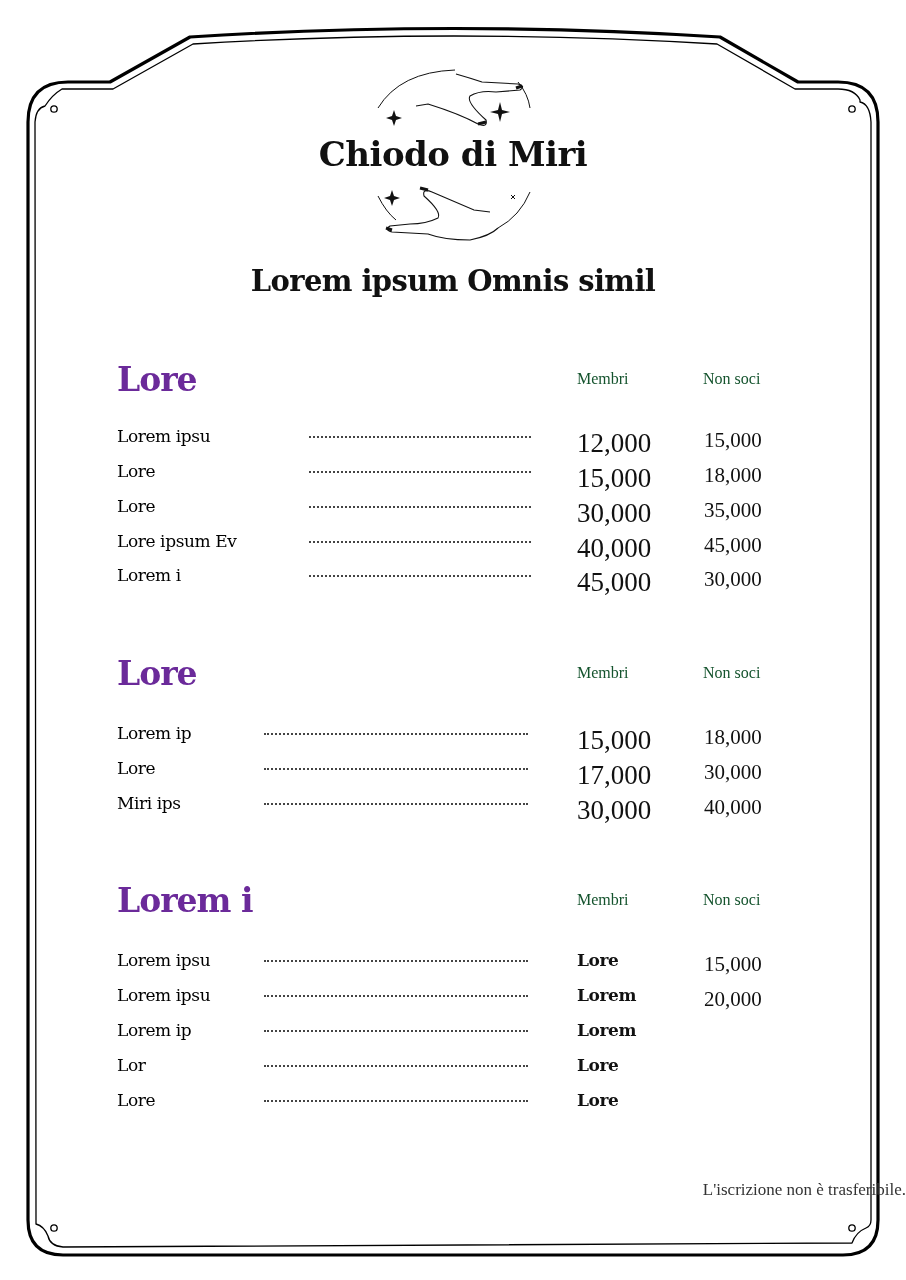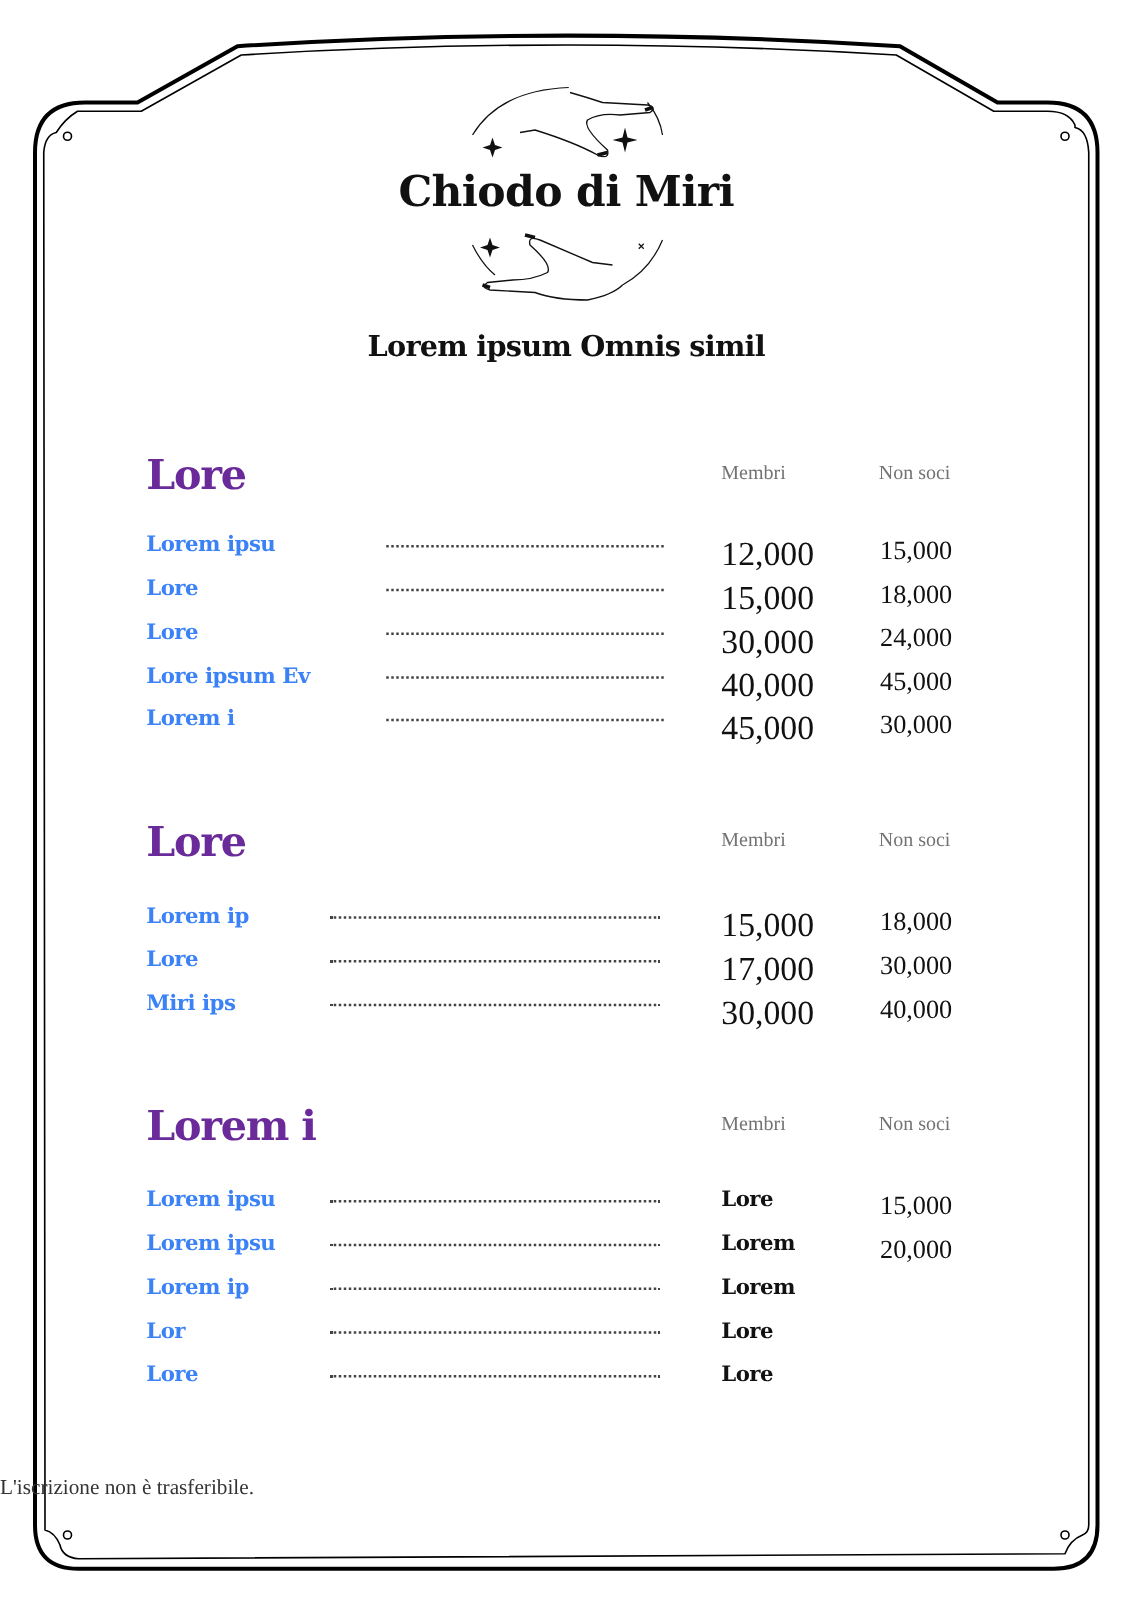--- a/index.html
+++ b/index.html
@@ -1,33 +1,33 @@
 <!DOCTYPE html>
 <html><head>
   <meta charset="utf-8">
   <style>
     html, body { margin: 0; padding: 0; background: #ffffff; }
     body { width: 906px; height: 1280px; position: relative; overflow: hidden; font-family: "DejaVu Serif", serif; color: #111; }
     .frame { position: absolute; left: 0; top: 0; width: 906px; height: 1280px; pointer-events: none; }
     .page { position: absolute; left: 0; top: 0; width: 906px; height: 968px; }
     .logo { position: absolute; left: 370px; top: 64px; width: 166px; height: 186px; }
     .brand { position: absolute; left: 0; right: 0; top: 134px; text-align: center; font-family: "DejaVu Serif", serif; font-weight: bold; font-size: 34px; letter-spacing: -0.5px; color: #111; }
-    .subtitle { position: absolute; left: 0; right: 0; top: 264px; text-align: center; font-family: "DejaVu Serif", serif; font-weight: bold; font-size: 23px; letter-spacing: -0.6px; color: #111; }
+    .subtitle { position: absolute; left: 0; right: 0; top: 264px; text-align: center; font-family: "DejaVu Serif", serif; font-weight: bold; font-size: 29px; letter-spacing: -0.6px; color: #111; }
     .section { position: absolute; left: 117px; width: 680px; }
     .sec-title { position: absolute; left: 0; top: 0; font-family: "DejaVu Serif", serif; font-weight: bold; font-size: 33px; letter-spacing: -1px; color: #6b2a9a; }
-    .col-head { position: absolute; top: 10px; font-family: "Liberation Serif", serif; font-size: 16px; color: #737373; }
+    .col-head { position: absolute; top: 10px; font-family: "Liberation Serif", serif; font-size: 16px; color: #14532d; }
     .col-head.m { left: 460px; }
     .col-head.n { left: 586px; }
     .row { position: absolute; left: 0; width: 680px; height: 30px; }
-    .row .name { position: absolute; left: 0; top: 0; font-family: "DejaVu Serif", serif; font-weight: bold; font-size: 17px; letter-spacing: -0.4px; color: #3b82f6; white-space: nowrap; }
+    .row .name { position: absolute; left: 0; top: 0; font-family: "DejaVu Serif", serif; font-weight: normal; font-size: 17px; letter-spacing: -0.4px; color: #000000; white-space: nowrap; }
     .row .dots { position: absolute; top: 10px; height: 2px; border-top: 2px dotted #444; }
     .row .m { position: absolute; left: 460px; top: 2px; font-family: "Liberation Serif", serif; font-size: 27px; color: #111; }
     .row .m.txt { font-family: "DejaVu Serif", serif; font-weight: bold; font-size: 17px; letter-spacing: -0.4px; top: 0; }
     .row .n { position: absolute; left: 587px; top: 2px; font-family: "Liberation Serif", serif; font-size: 21px; color: #111; }
-    .footer { position: absolute; left: 0; right: 0; top: 1180px; text-align: left; font-family: "Liberation Serif", serif; font-size: 17px; color: #333; }
+    .footer { position: absolute; left: 0; right: 0; top: 1180px; text-align: right; font-family: "Liberation Serif", serif; font-size: 17px; color: #333; }
   </style>
 </head>
 <body>
 
 <svg class="frame" viewBox="0 0 906 1280" xmlns="http://www.w3.org/2000/svg">
 
   <path d="M110,82 L190,37 Q453,20 720,37 L798,82 L838,82 Q878,82 878,122 L878,1220 Q878,1255 843,1255 L63,1255 Q28,1255 28,1220 L28,122 Q28,82 68,82 Z" fill="none" stroke="#000" stroke-width="3.2" stroke-linejoin="round"></path>
 
   <path d="M113,89 L193,44 Q453,28 717,44 L795,89 L838,89 Q855,89 860,100 L860,102 Q870,104 871,122 L871,1220 Q871,1226 866,1228 Q856,1232 852,1243 L63,1247 Q50,1246 48,1236 Q44,1226 36,1224 L35,122 Q36,108 45,106 Q52,95 62,89 Z" fill="none" stroke="#000" stroke-width="1.3" stroke-linejoin="round"></path>
 
@@ -78,21 +78,21 @@
     <div class="row" style="top:101px;">
       <span class="name">Lore</span>
       <span class="dots" style="left:192px;width:222px;"></span>
       <span class="m">15,000</span>
       <span class="n">18,000</span>
     </div>
     <div class="row" style="top:136px;">
       <span class="name">Lore</span>
       <span class="dots" style="left:192px;width:222px;"></span>
       <span class="m">30,000</span>
-      <span class="n">24,000</span>
+      <span class="n">35,000</span>
     </div>
     <div class="row" style="top:171px;">
       <span class="name">Lore ipsum Ev</span>
       <span class="dots" style="left:192px;width:222px;"></span>
       <span class="m">40,000</span>
       <span class="n">45,000</span>
     </div>
     <div class="row" style="top:205px;">
       <span class="name">Lorem i</span>
       <span class="dots" style="left:192px;width:222px;"></span>

